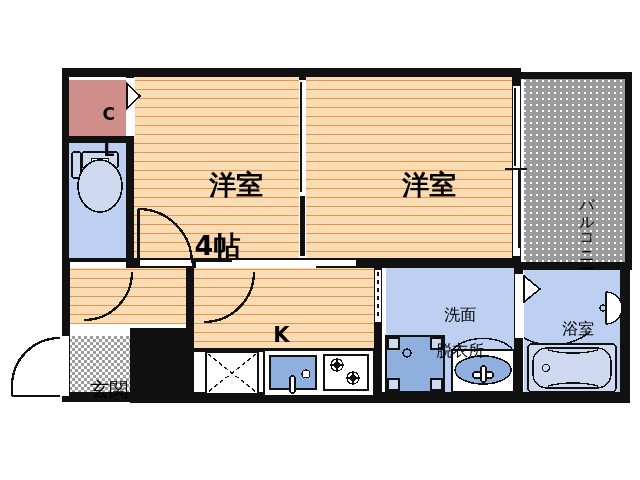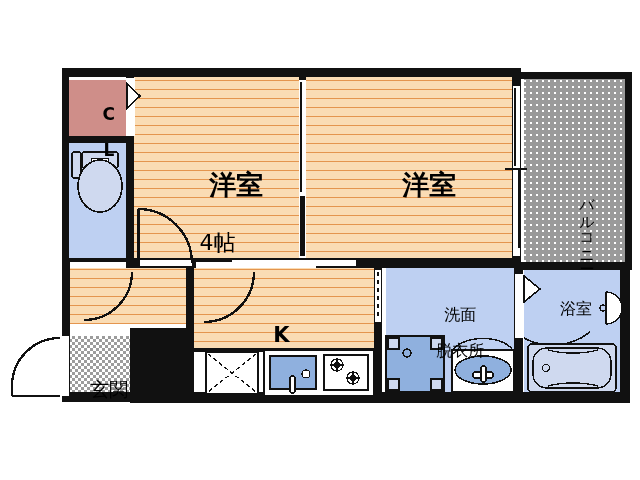--- a/index.html
+++ b/index.html
@@ -32,21 +32,21 @@
     pointer-events: none;
     user-select: none;
   }
   .label.vert {
     writing-mode: vertical-rl;
     text-orientation: upright;
     line-height: 1;
     letter-spacing: 1px;
   }
   .lbl-room { font-size: 27px; font-weight: 700; }
-  .lbl-room .sub { display:block; font-size: 22px; font-weight: 400; }
+  .lbl-room .sub { display:block; font-size: 27px; font-weight: 700; }
   .lbl-mid { font-size: 16px; font-weight: 500; }
   .lbl-k   { font-size: 21px; font-weight: 600; }
   .lbl-cl  { font-size: 17px; font-weight: 600; line-height: 1.05;}
   .lbl-wc  { font-size: 17px; font-weight: 600; }
   .lbl-balcony { font-size: 15px; font-weight: 500; }
   .lbl-genkan { font-size: 19px; font-weight: 400; }
   .lbl-yokushitsu { font-size: 16px; font-weight: 500; }
 </style>
 </head>
 <body>
@@ -291,21 +291,21 @@
 
   <div class="label lbl-k" style="left:244px; top:300px; width:40px;">
     <span>K</span>
   </div>
 
   <div class="label lbl-mid" style="left:390px; top:288px; width:120px;">
     <span>洗面</span><br>
     <span>脱衣所</span>
   </div>
 
-  <div class="label lbl-yokushitsu" style="left:528px; top:282px; width:80px;font-family:Liberation Serif, serif;">
+  <div class="label lbl-yokushitsu" style="left:528px; top:302px; width:80px;">
     <span>浴室</span>
   </div>
 
   <div class="label vert lbl-balcony" style="left:564px; top:112px; height:120px;">
     <span>バルコニー</span>
   </div>
 
   <div class="label lbl-genkan" style="left:66px; top:358px; width:62px;">
     <span>玄関</span>
   </div>

